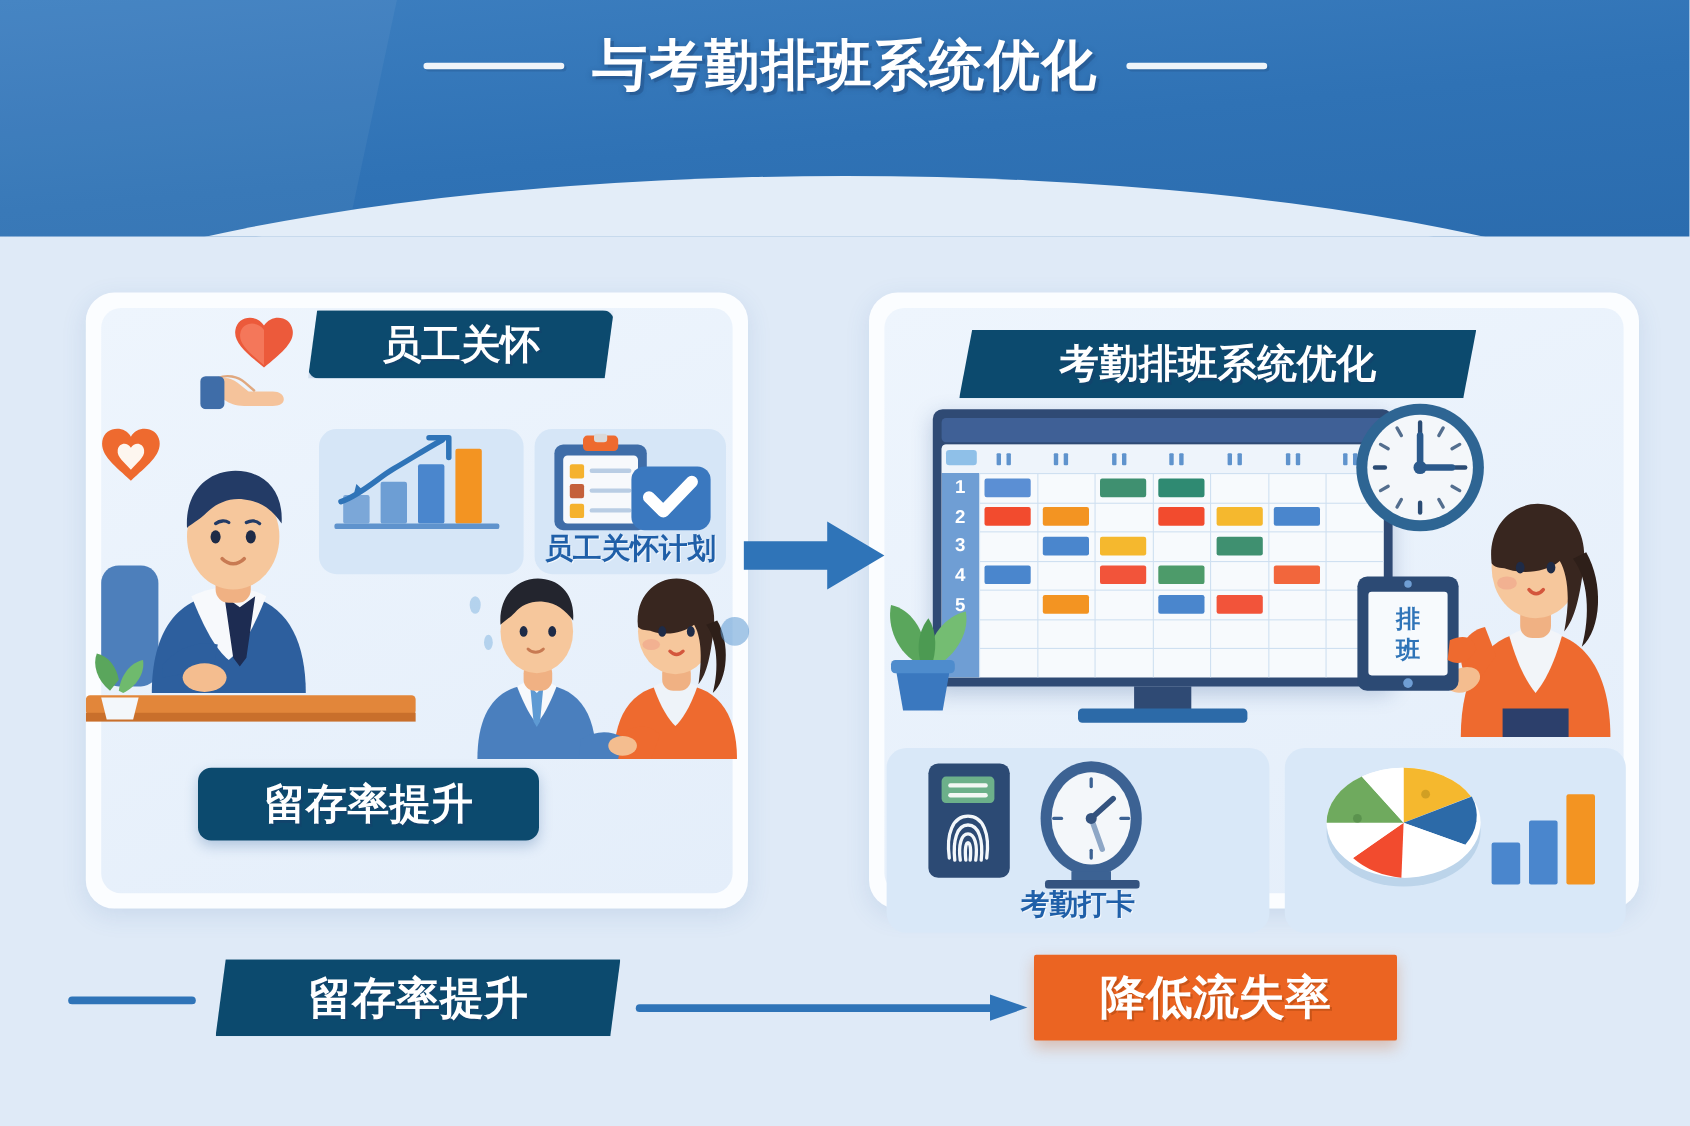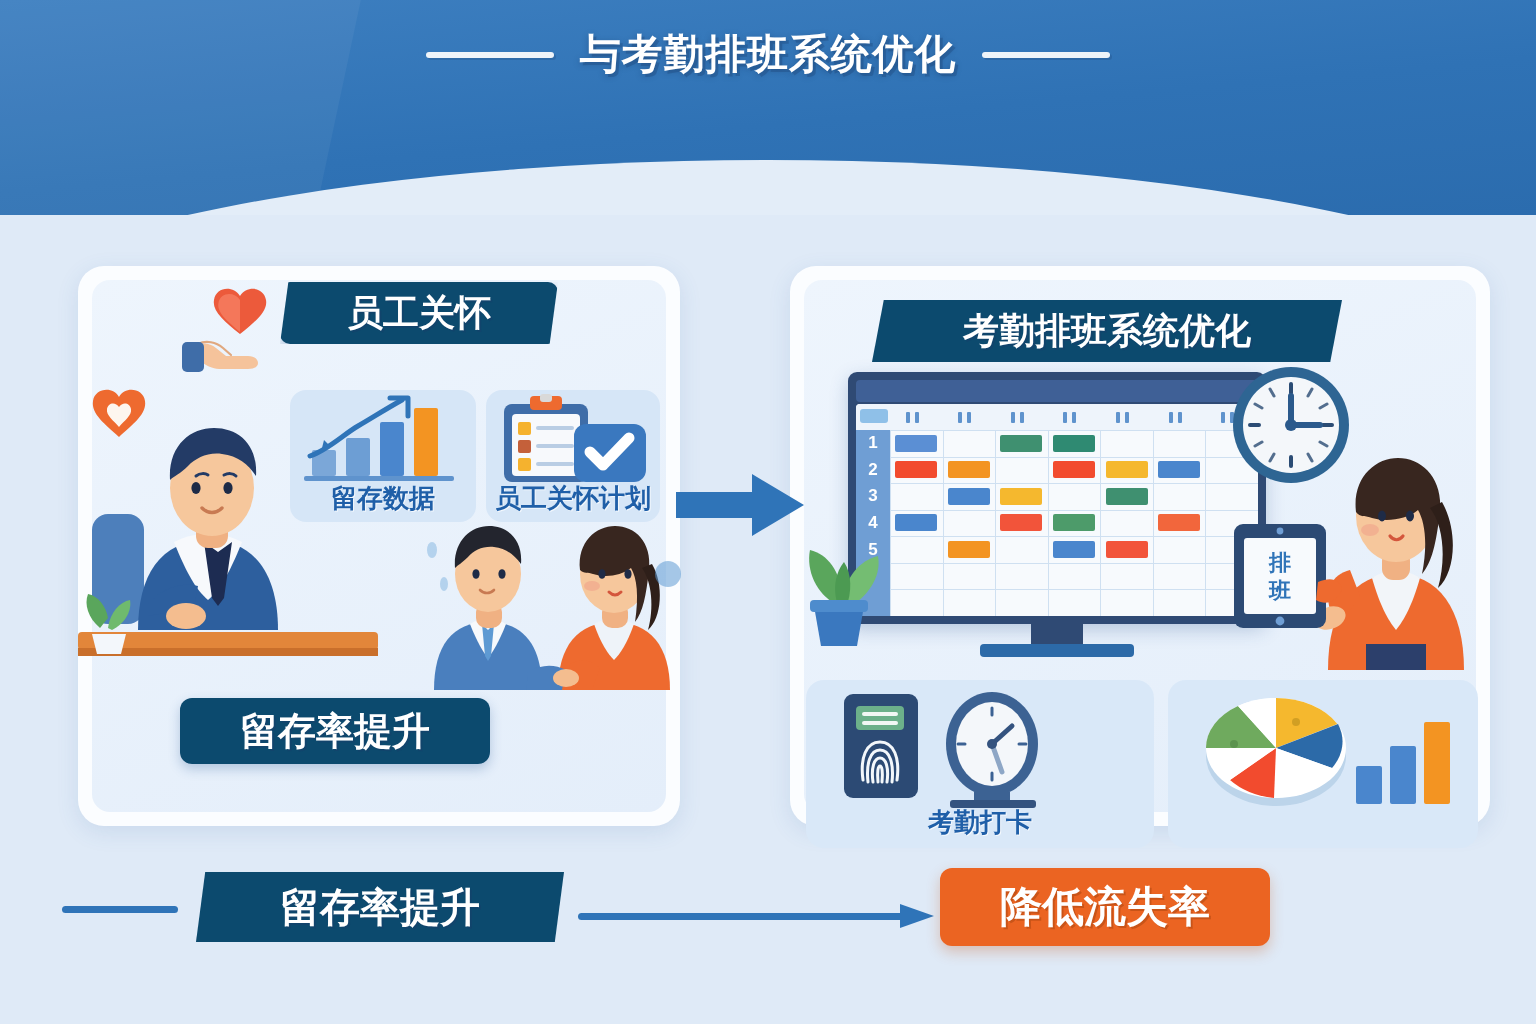--- a/index.html
+++ b/index.html
@@ -41,21 +41,21 @@
     text-shadow:3px 3px 0 rgba(30,70,120,.35), 0 2px 6px rgba(20,50,90,.35);
     white-space:nowrap;
   }
   #title-main{ font-size:57px; line-height:1.08; }
   #subtitle-row{
     display:flex; align-items:center; justify-content:center; gap:26px;
     margin-top:8px;
   }
   .rule{ width:128px; height:6px; background:#ffffff; border-radius:3px; opacity:.92;
          box-shadow:2px 2px 0 rgba(30,70,120,.28); }
-  #title-sub{ font-size:41px; line-height:1.1; }
+  #title-sub{ font-size:50px; line-height:1.1; }
 
   
   #panels{ position:absolute; left:0; top:248px; width:1536px; height:640px; }
 
   .panel{
     position:absolute; top:18px;
     background:#fbfdff;
     border-radius:26px;
     box-shadow:0 6px 22px rgba(60,110,170,.13);
   }
@@ -162,21 +162,21 @@
   }
   #bot-arrow{ position:absolute; left:578px; top:40px; width:358px; height:24px; }
   #bot-arrow .shaft{ position:absolute; left:0; top:9px; width:326px; height:7px; background:#2f74b8; border-radius:4px;}
   #bot-arrow .head{
     position:absolute; left:322px; top:0; width:0; height:0;
     border-top:12px solid transparent; border-bottom:12px solid transparent;
     border-left:34px solid #2f74b8;
   }
   #badge-turnover{
     position:absolute; left:940px; top:868px; width:330px; height:78px; font-size:42px;
-    background:#eb6422; border-radius:12px;
+    background:#eb6422; border-radius:2px;
     color:#fff; font-weight:bold;
     display:flex; align-items:center; justify-content:center;
     text-shadow:2px 2px 0 rgba(150,60,10,.4);
     box-shadow:0 6px 14px rgba(200,90,30,.3);
     white-space:nowrap;
   }
 
   
   #mid-arrow{ position:absolute; left:676px; top:470px; width:150px; height:70px; z-index:6;}
 </style>
@@ -252,21 +252,20 @@
   <svg viewBox="0 0 186 100" style="position:absolute;left:0;top:4px;width:186px;height:100px">
     <rect x="22" y="56" width="24" height="26" rx="2" fill="#7ba7d8"></rect>
     <rect x="56" y="44" width="24" height="38" rx="2" fill="#6d9ed4"></rect>
     <rect x="90" y="28" width="24" height="54" rx="2" fill="#4a86cd"></rect>
     <rect x="124" y="14" width="24" height="68" rx="2" fill="#f39422"></rect>
     <rect x="14" y="82" width="150" height="5" rx="2" fill="#5f93cd"></rect>
     <path d="M20 62c18-6 34-22 48-30 14-8 26-16 44-26" stroke="#2f74b8" stroke-width="5" fill="none" stroke-linecap="round"></path>
     <path d="M100 4h18v18" stroke="#2f74b8" stroke-width="5" fill="none" stroke-linecap="round" stroke-linejoin="round"></path>
     <path d="M40 52l-8 2 2-8z" fill="#2f74b8"></path>
   </svg>
-  <div class="mini-label" style="bottom:6px">留存数据</div>
 </div>
 
 <div id="card-check" class="soft-card">
   <svg viewBox="0 0 174 100" style="position:absolute;left:0;top:4px;width:174px;height:100px">
     <rect x="18" y="10" width="84" height="78" rx="8" fill="#3f6da8"></rect>
     <rect x="26" y="20" width="68" height="62" rx="4" fill="#f7f9fc"></rect>
     <rect x="44" y="2" width="32" height="14" rx="4" fill="#ee6a2f"></rect>
     <rect x="54" y="0" width="12" height="8" rx="3" fill="#d9d9d9"></rect>
     <rect x="32" y="28" width="13" height="13" rx="2" fill="#f5b22e"></rect>
     <rect x="32" y="46" width="13" height="13" rx="2" fill="#c4603a"></rect>

